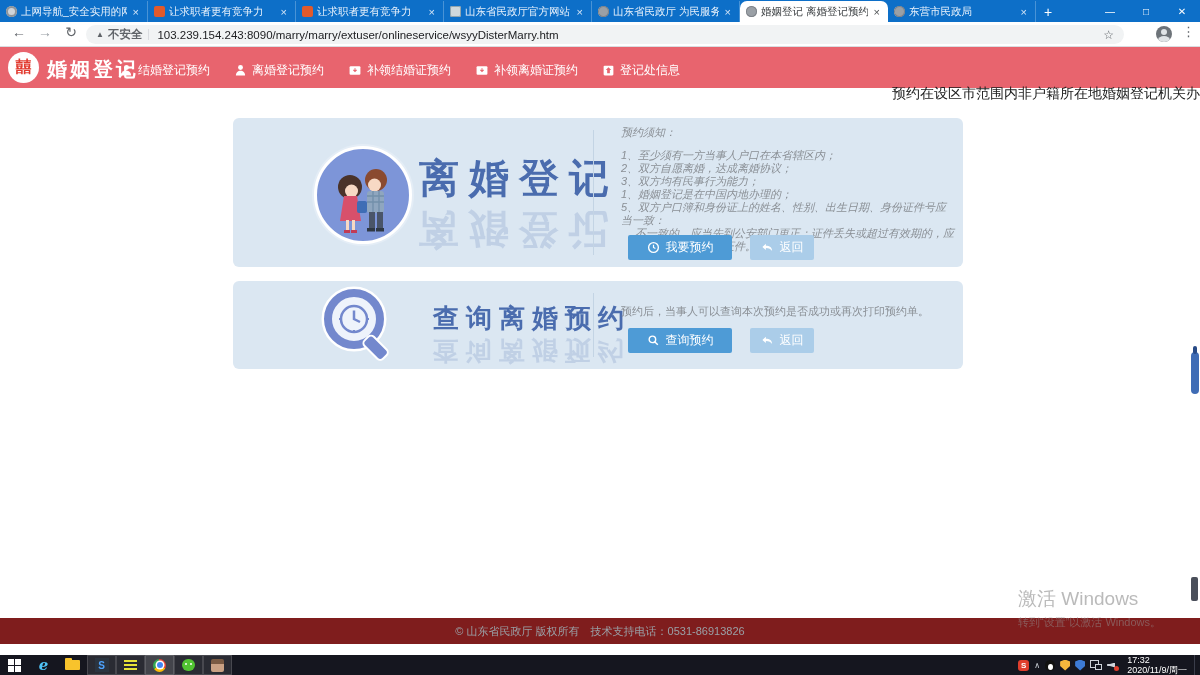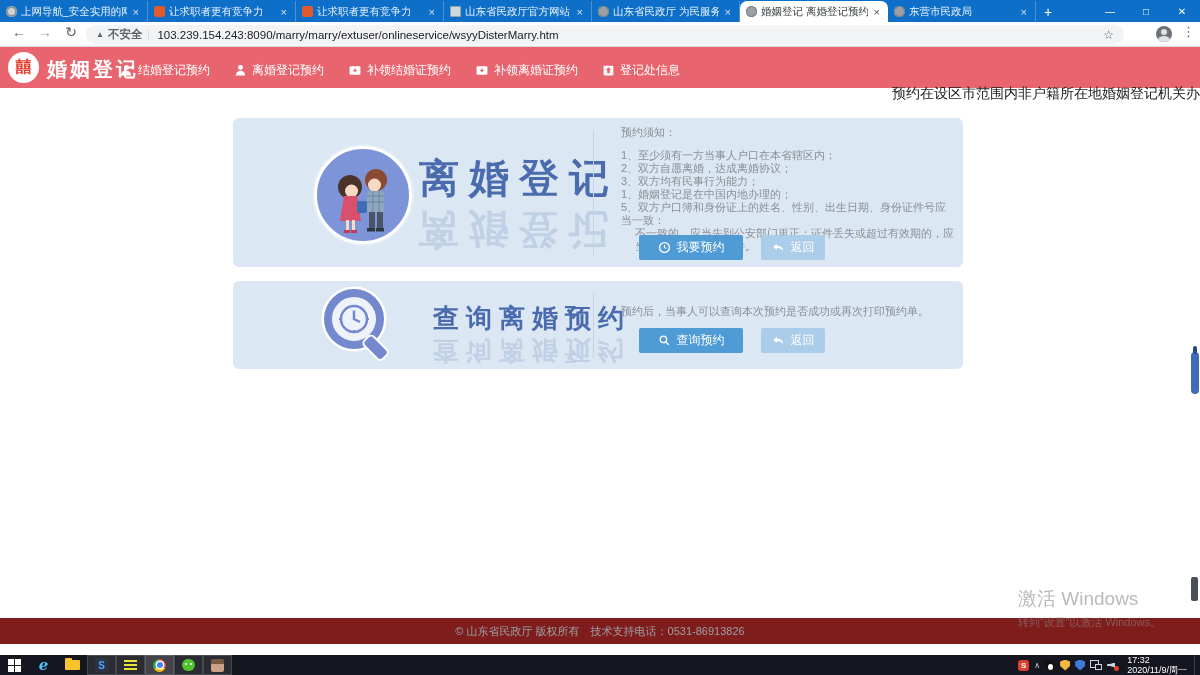--- a/index.html
+++ b/index.html
@@ -52,25 +52,25 @@
   #card2{top:281px;height:88px;}
   .vdivider{position:absolute;left:360px;top:12px;bottom:12px;width:1px;background:#c3d4e4;}
   .illus{position:absolute;left:81px;top:28px;width:92px;height:92px;border-radius:50%;background:#7d95d8;
          border:3px solid #fff;box-shadow:0 0 0 2px #e4edf6;overflow:hidden;}
   .card-title{position:absolute;font-family:"DejaVu Serif",serif;font-weight:bold;color:#4a6cae;}
   .card-title .refl{position:absolute;left:0;top:92%;transform:scaleY(-1);opacity:.18;}
   #t1{left:186px;top:33px;font-size:40px;letter-spacing:10px;}
   #t2{left:200px;top:20px;font-size:26px;letter-spacing:7px;}
   .notes{position:absolute;left:388px;top:8px;width:335px;font-size:11px;color:#8a8f95;line-height:13px;}
   .notes .head{margin-bottom:10px;}
-  .notes div{margin-bottom:0;}
+  .notes div{margin-bottom:0;font-style:italic;}
   .notes .indent{padding-left:14px;}
   .desc{position:absolute;left:388px;top:23px;width:335px;font-size:11px;color:#8a8f95;}
   .btn{position:absolute;height:25px;border-radius:2px;color:#fff;font-size:12px;
-       display:flex;align-items:center;justify-content:center;gap:6px;cursor:pointer;margin-left:11px;}
+       display:flex;align-items:center;justify-content:center;gap:6px;cursor:pointer;}
   .btn.primary{background:#4e9bd6;width:104px;}
   .btn.secondary{background:#abcde9;width:64px;}
   #book{left:395px;top:117px;} #back1{left:517px;top:117px;}
   #query{left:395px;top:47px;}  #back2{left:517px;top:47px;}
   .magwrap{position:absolute;left:85px;top:4px;width:88px;height:82px;}
   
   .footer{position:absolute;left:0;top:618px;width:1200px;height:26px;background:#7f1d1d;
           display:flex;align-items:center;justify-content:center;font-size:11px;color:#9aa0a6;}
   .wm{position:absolute;left:1018px;top:586px;color:rgba(140,140,140,.6);}
   .wm .l1{font-size:19px;}

